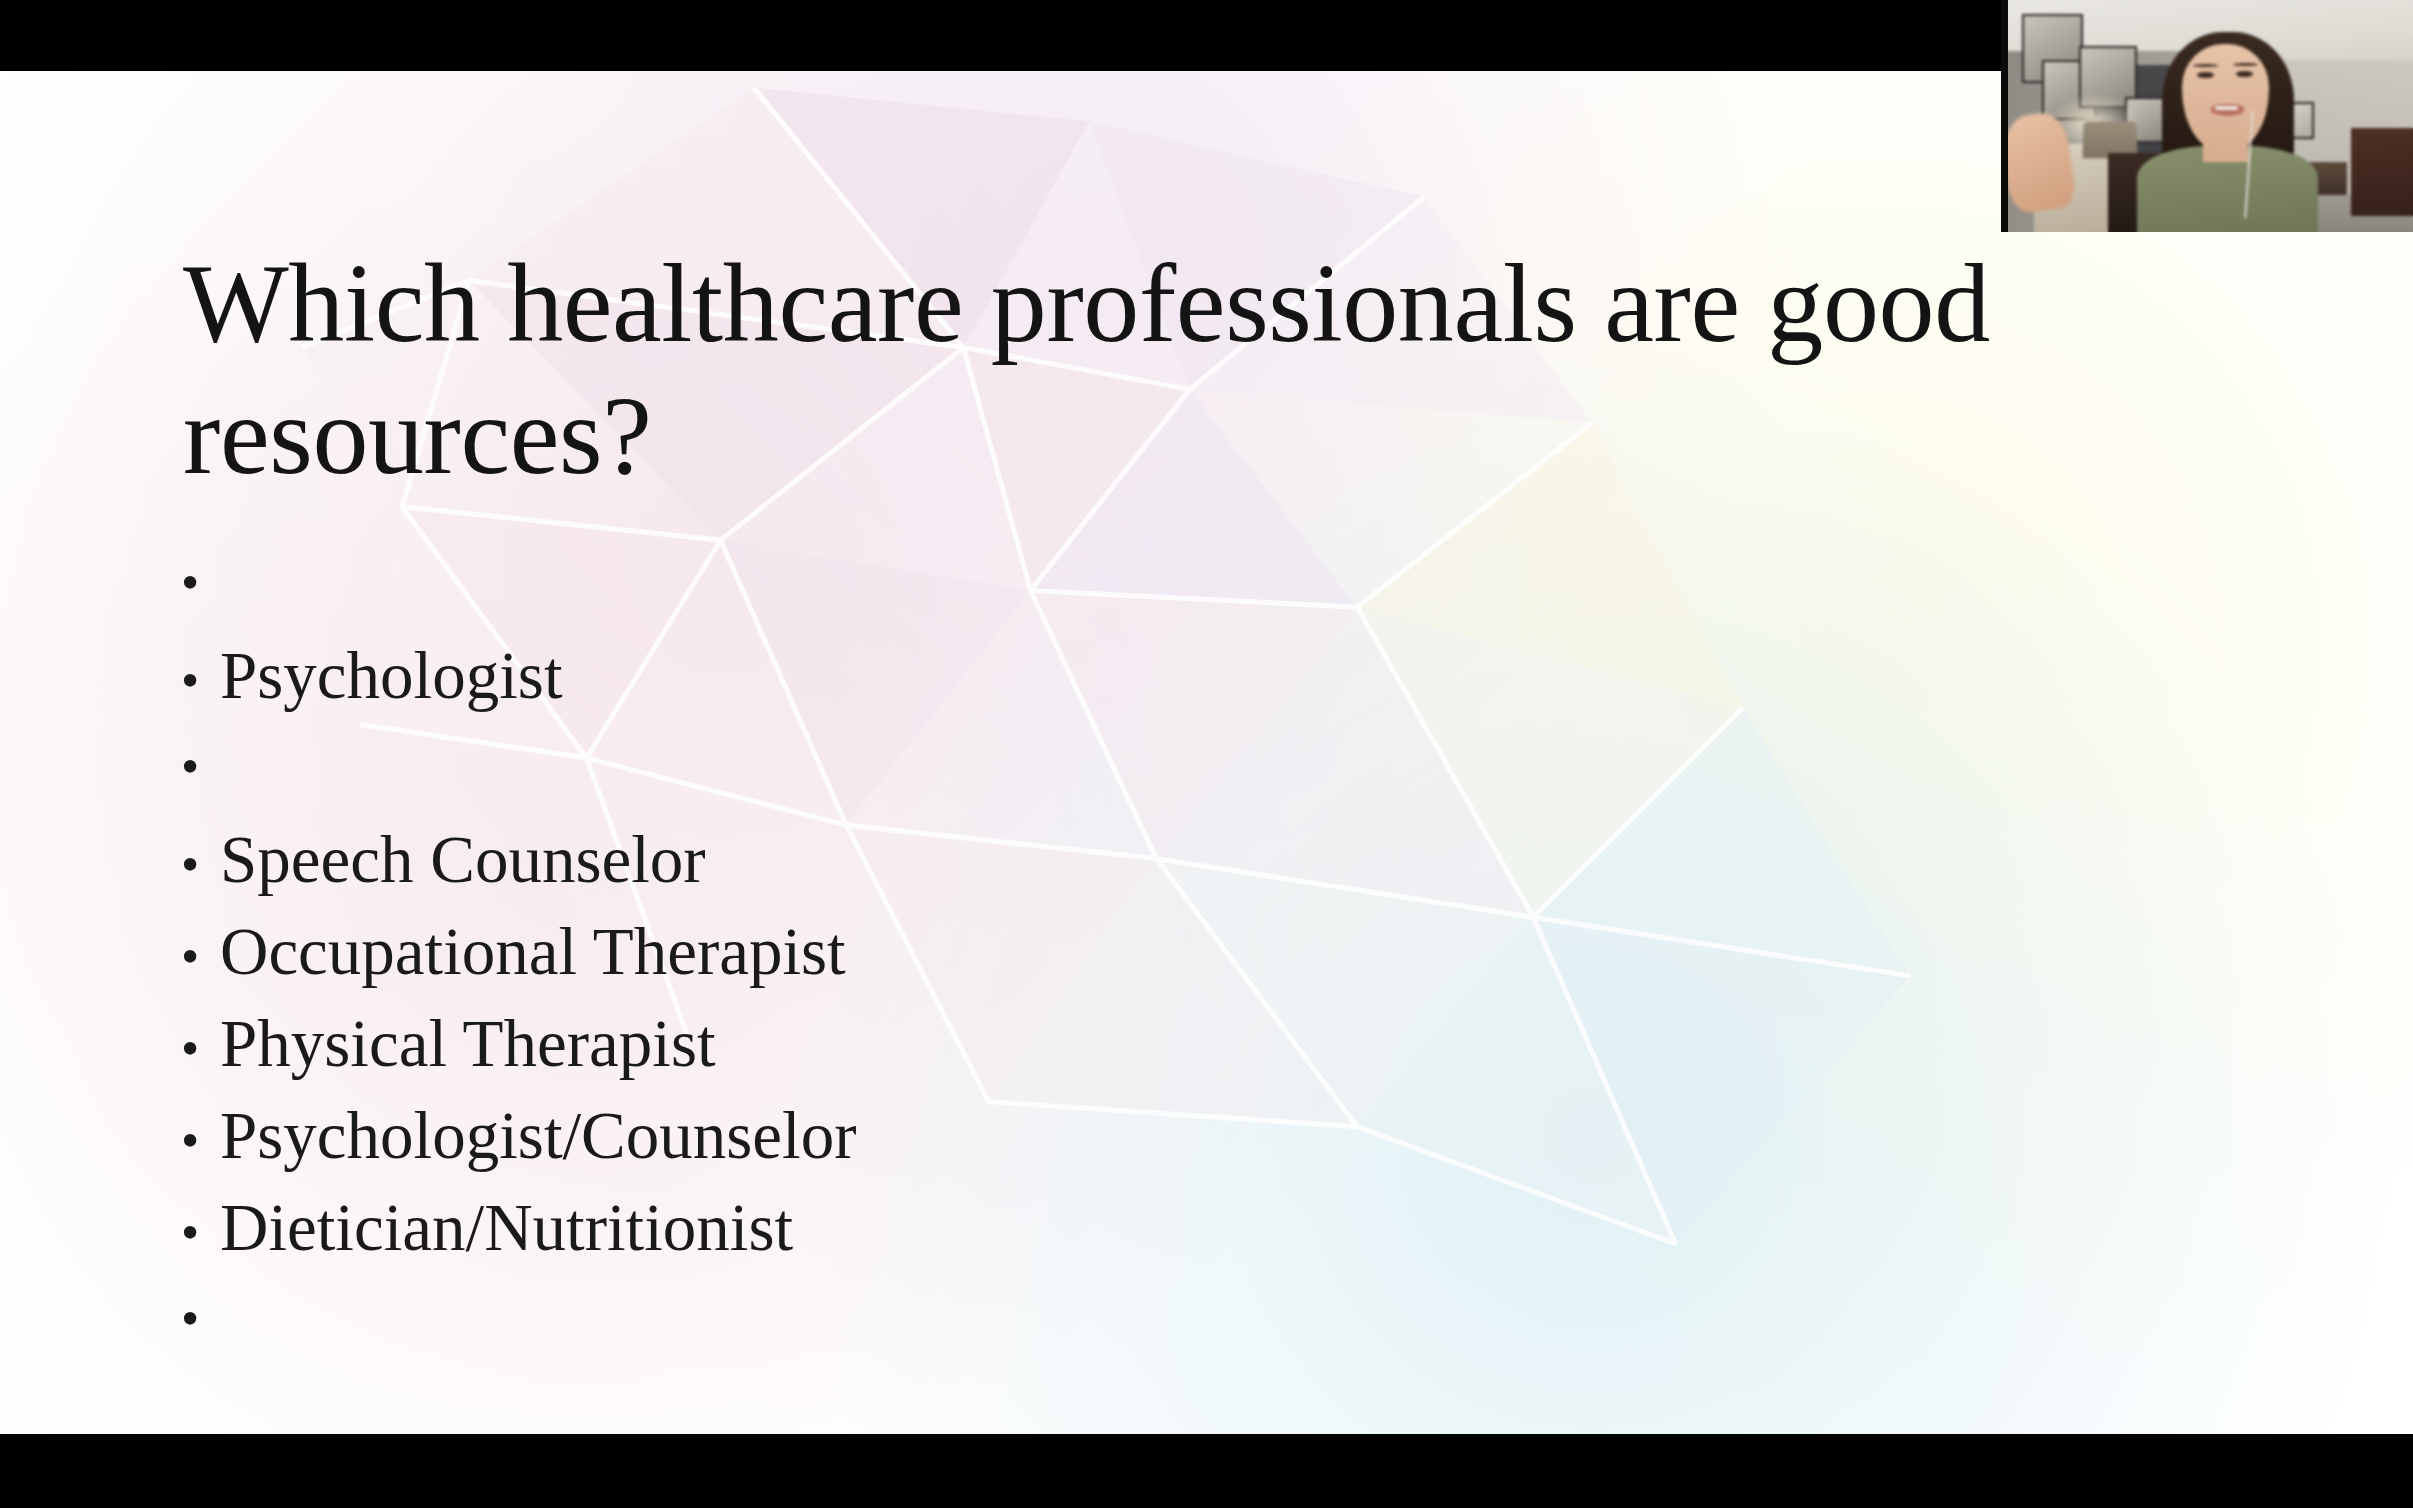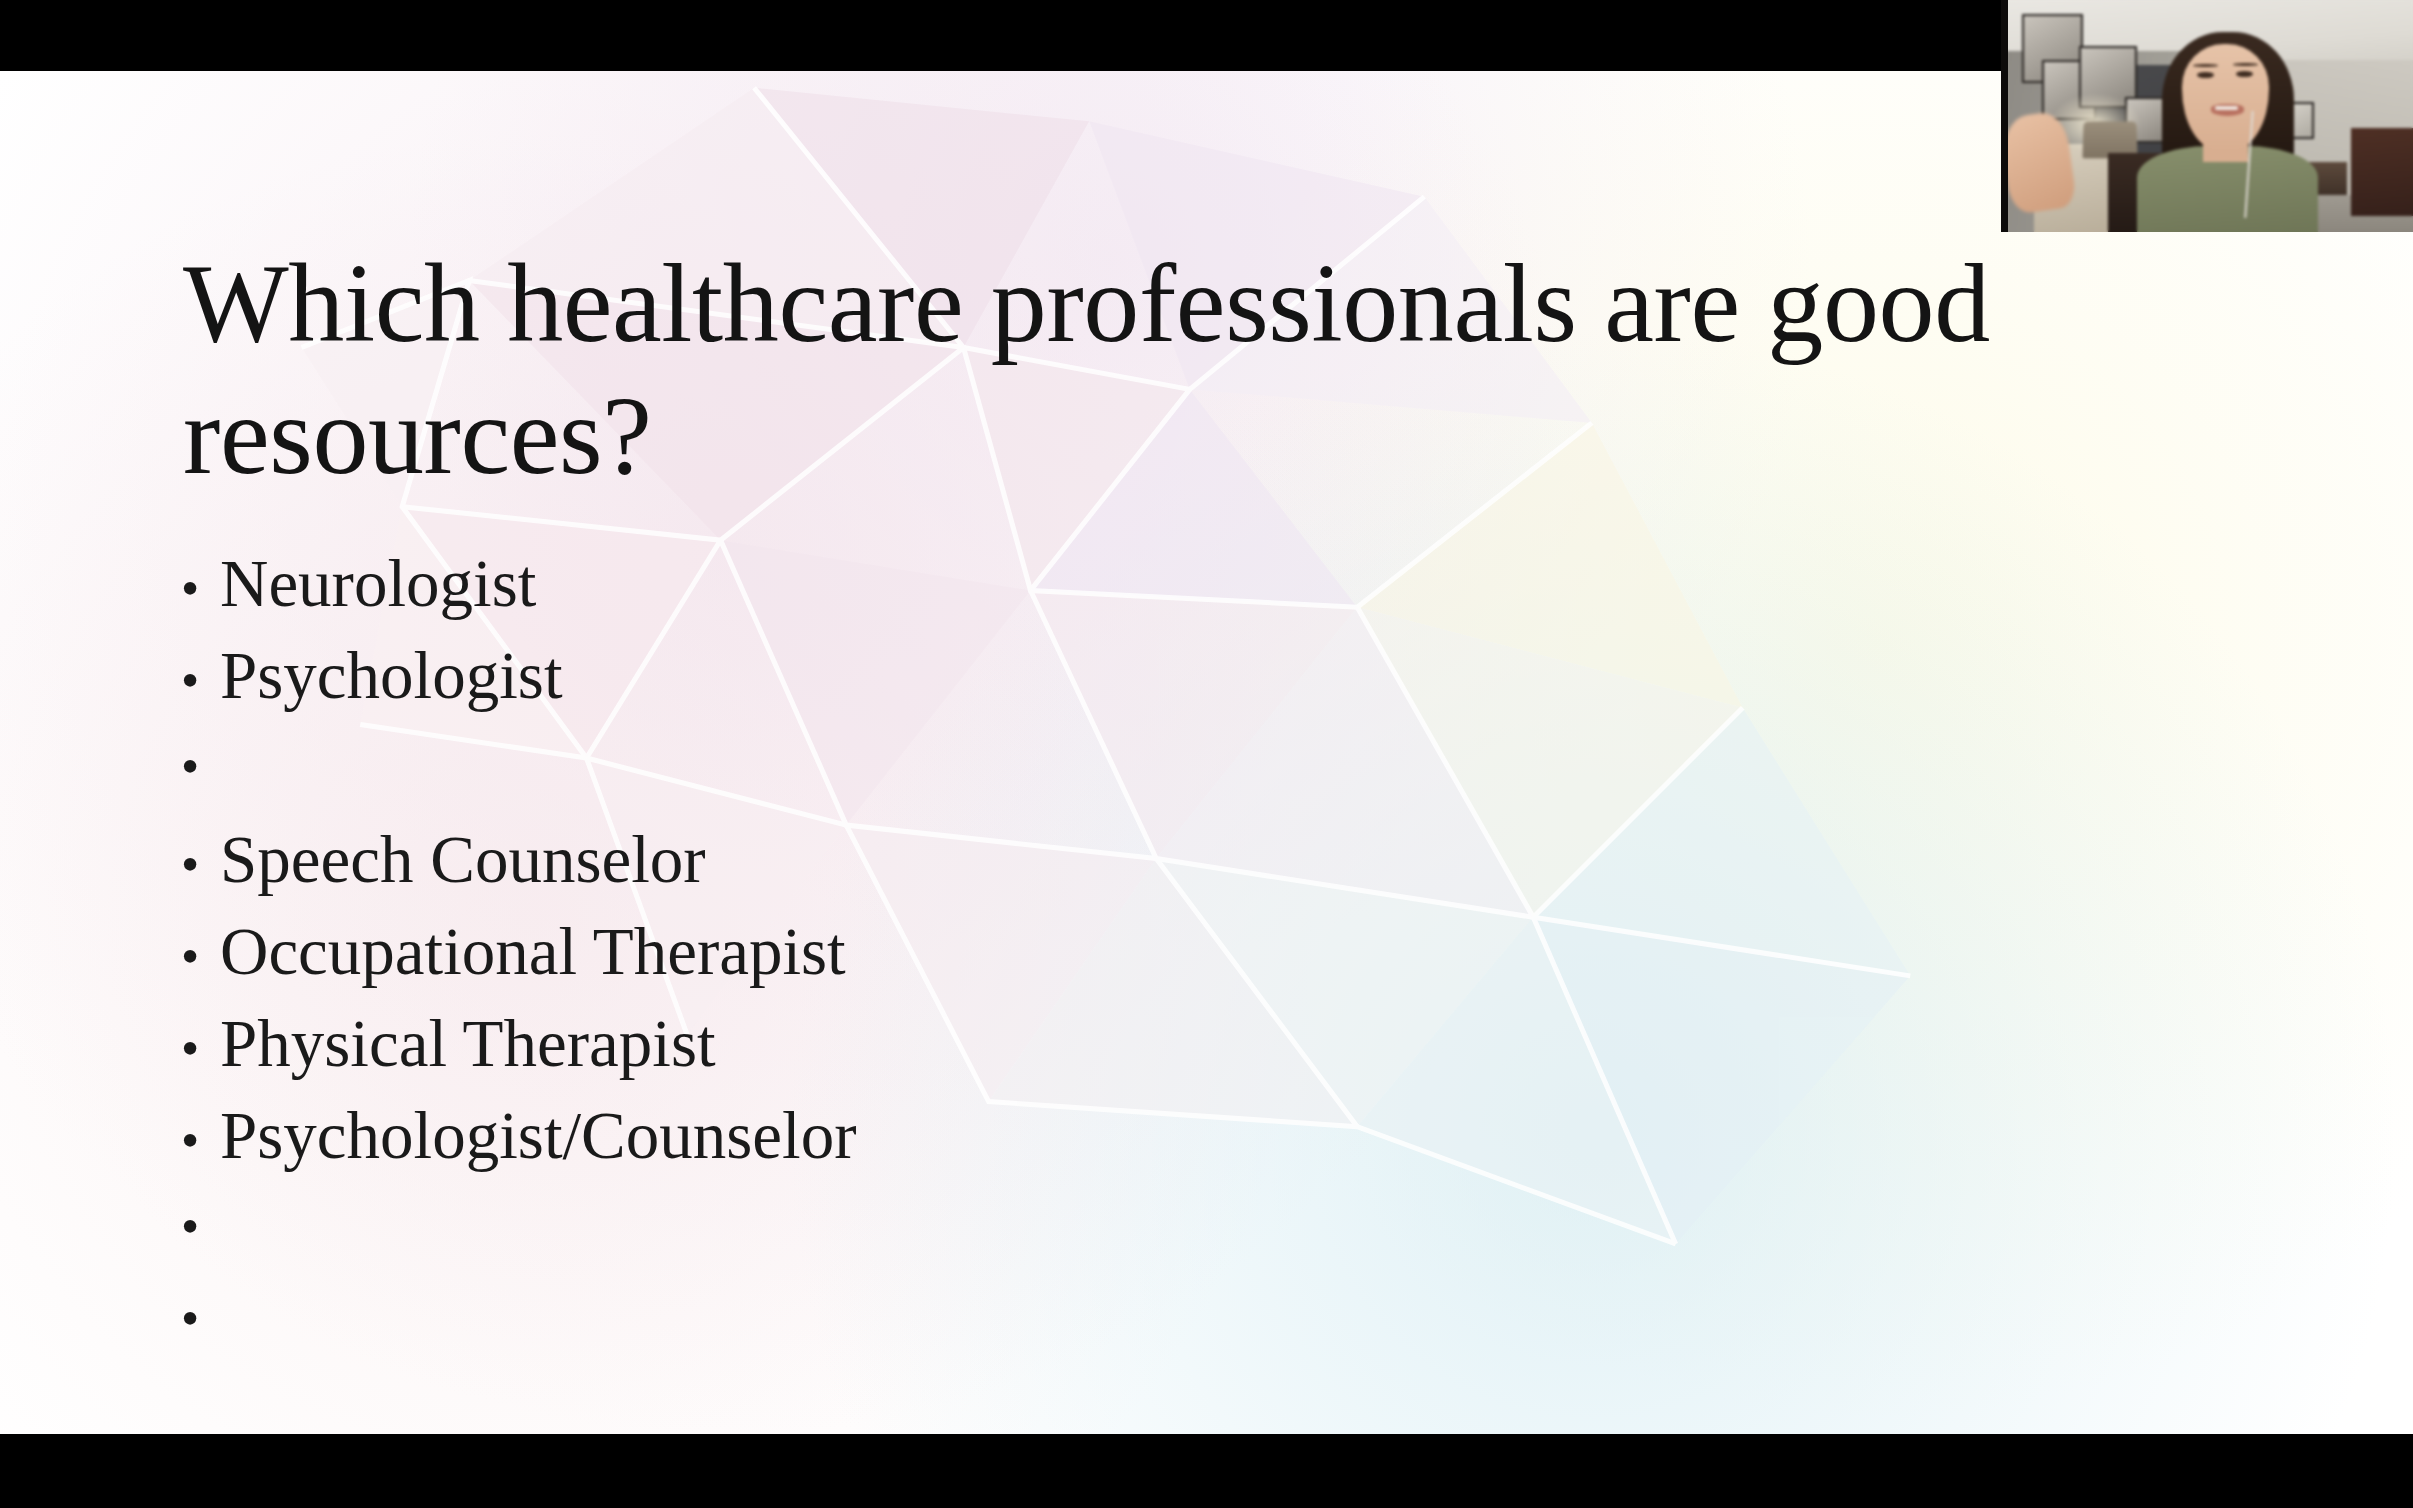--- a/index.html
+++ b/index.html
@@ -301,21 +301,20 @@
           <path d="M360,330 L560,250 L480,520 L700,820 L820,1150"></path>
         </g>
       </svg>
     </div>
 
     <h1 id="title">Which healthcare professionals are good resources?</h1>
 
     <ul id="bullets">
       <li>
         <span class="bullet-dot">•</span>
-        <span class="bullet-text">Neurologist</span>
       </li>
       <li>
         <span class="bullet-dot">•</span>
         <span class="bullet-text">Psychologist</span>
       </li>
       <li>
         <span class="bullet-dot">•</span>
       </li>
       <li>
         <span class="bullet-dot">•</span>
@@ -328,20 +327,21 @@
       <li>
         <span class="bullet-dot">•</span>
         <span class="bullet-text">Physical Therapist</span>
       </li>
       <li>
         <span class="bullet-dot">•</span>
         <span class="bullet-text">Psychologist/Counselor</span>
       </li>
       <li>
         <span class="bullet-dot">•</span>
+        <span class="bullet-text">Dietician/Nutritionist</span>
       </li>
       <li>
         <span class="bullet-dot">•</span>
       </li>
     </ul>
   </div>
 
   <div class="letterbox top"></div>
   <div class="letterbox bottom"></div>
 

